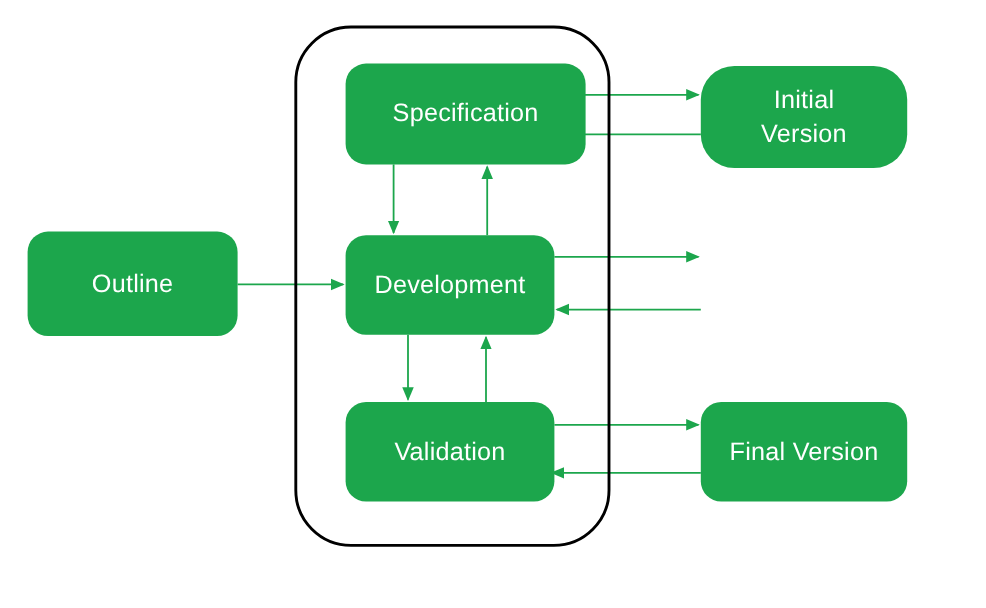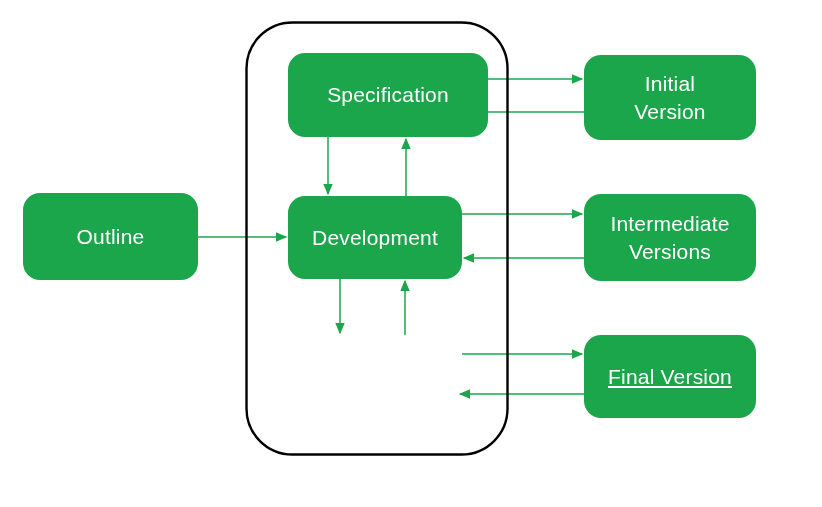--- a/index.html
+++ b/index.html
@@ -33,23 +33,23 @@
     text-align: center;
     font-size: 21px;
     line-height: 1.32;
     white-space: pre-line;
     letter-spacing: 0.2px;
   }
   #node-outline        { left: 23px;  top: 193px; width: 175px; height: 87px; text-align: right; }
   #node-specification  { left: 288px; top: 53px;  width: 200px; height: 84px; }
   #node-development    { left: 288px; top: 196px; width: 174px; height: 83px; }
   #node-validation     { left: 288px; top: 335px; width: 174px; height: 83px; }
-  #node-initial        { left: 584px; top: 55px;  width: 172px; height: 85px; }
+  #node-initial        { left: 584px; top: 55px;  width: 172px; height: 85px; border-radius: 28px; }
   #node-intermediate   { left: 584px; top: 194px; width: 172px; height: 87px; }
-  #node-final          { left: 584px; top: 335px; width: 172px; height: 83px; text-decoration: underline; }
+  #node-final          { left: 584px; top: 335px; width: 172px; height: 83px; }
   .edge {
     stroke: #1CA64C;
     stroke-width: 1.5;
     fill: none;
   }
   .container-outline {
     stroke: #000000;
     stroke-width: 2.4;
     fill: none;
   }
@@ -80,22 +80,21 @@
 
     <rect class="container-outline" x="246.5" y="22.5" width="261" height="432" rx="46" ry="46"></rect>
   </svg>
 
   <div class="node" id="node-outline">Outline</div>
 
   <div class="node" id="node-specification">Specification</div>
 
   <div class="node" id="node-development">Development</div>
 
+  <div class="node" id="node-validation">Validation</div>
 
   <div class="node" id="node-initial">Initial
 Version</div>
 
-  <div class="node" id="node-intermediate">Intermediate
-Versions</div>
 
   <div class="node" id="node-final">Final Version</div>
 
 </div>
 
 </body></html>

